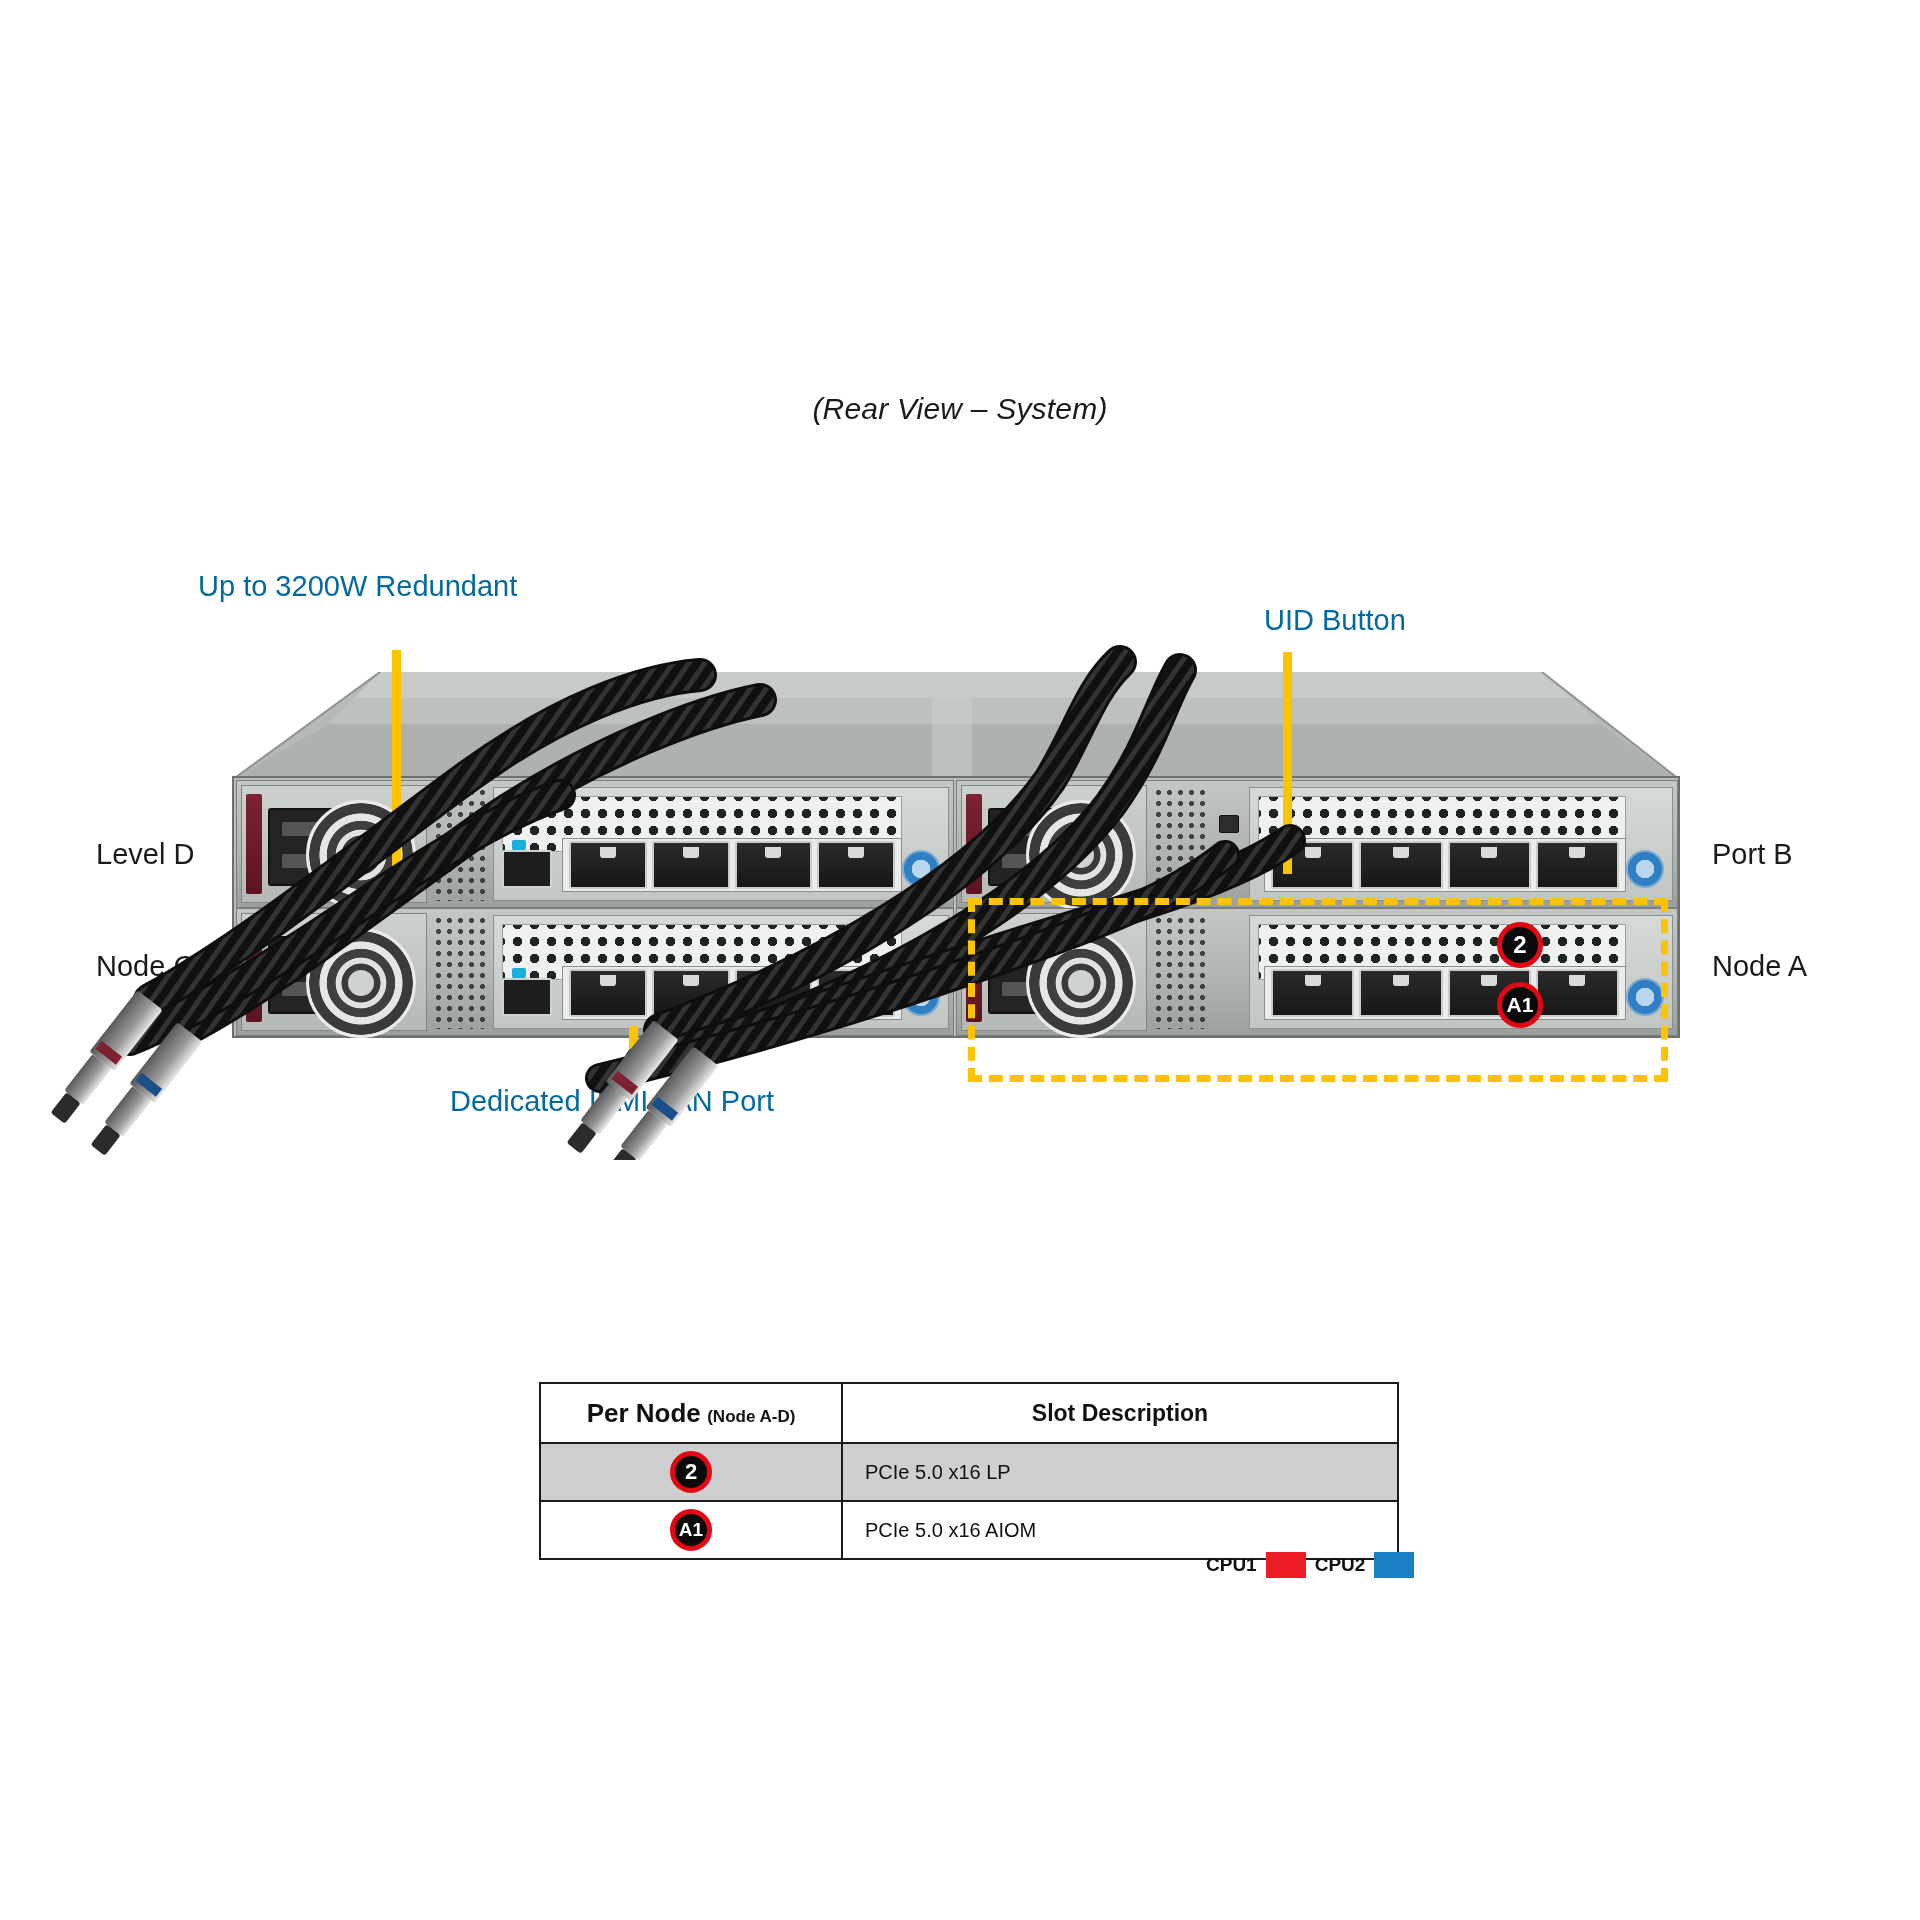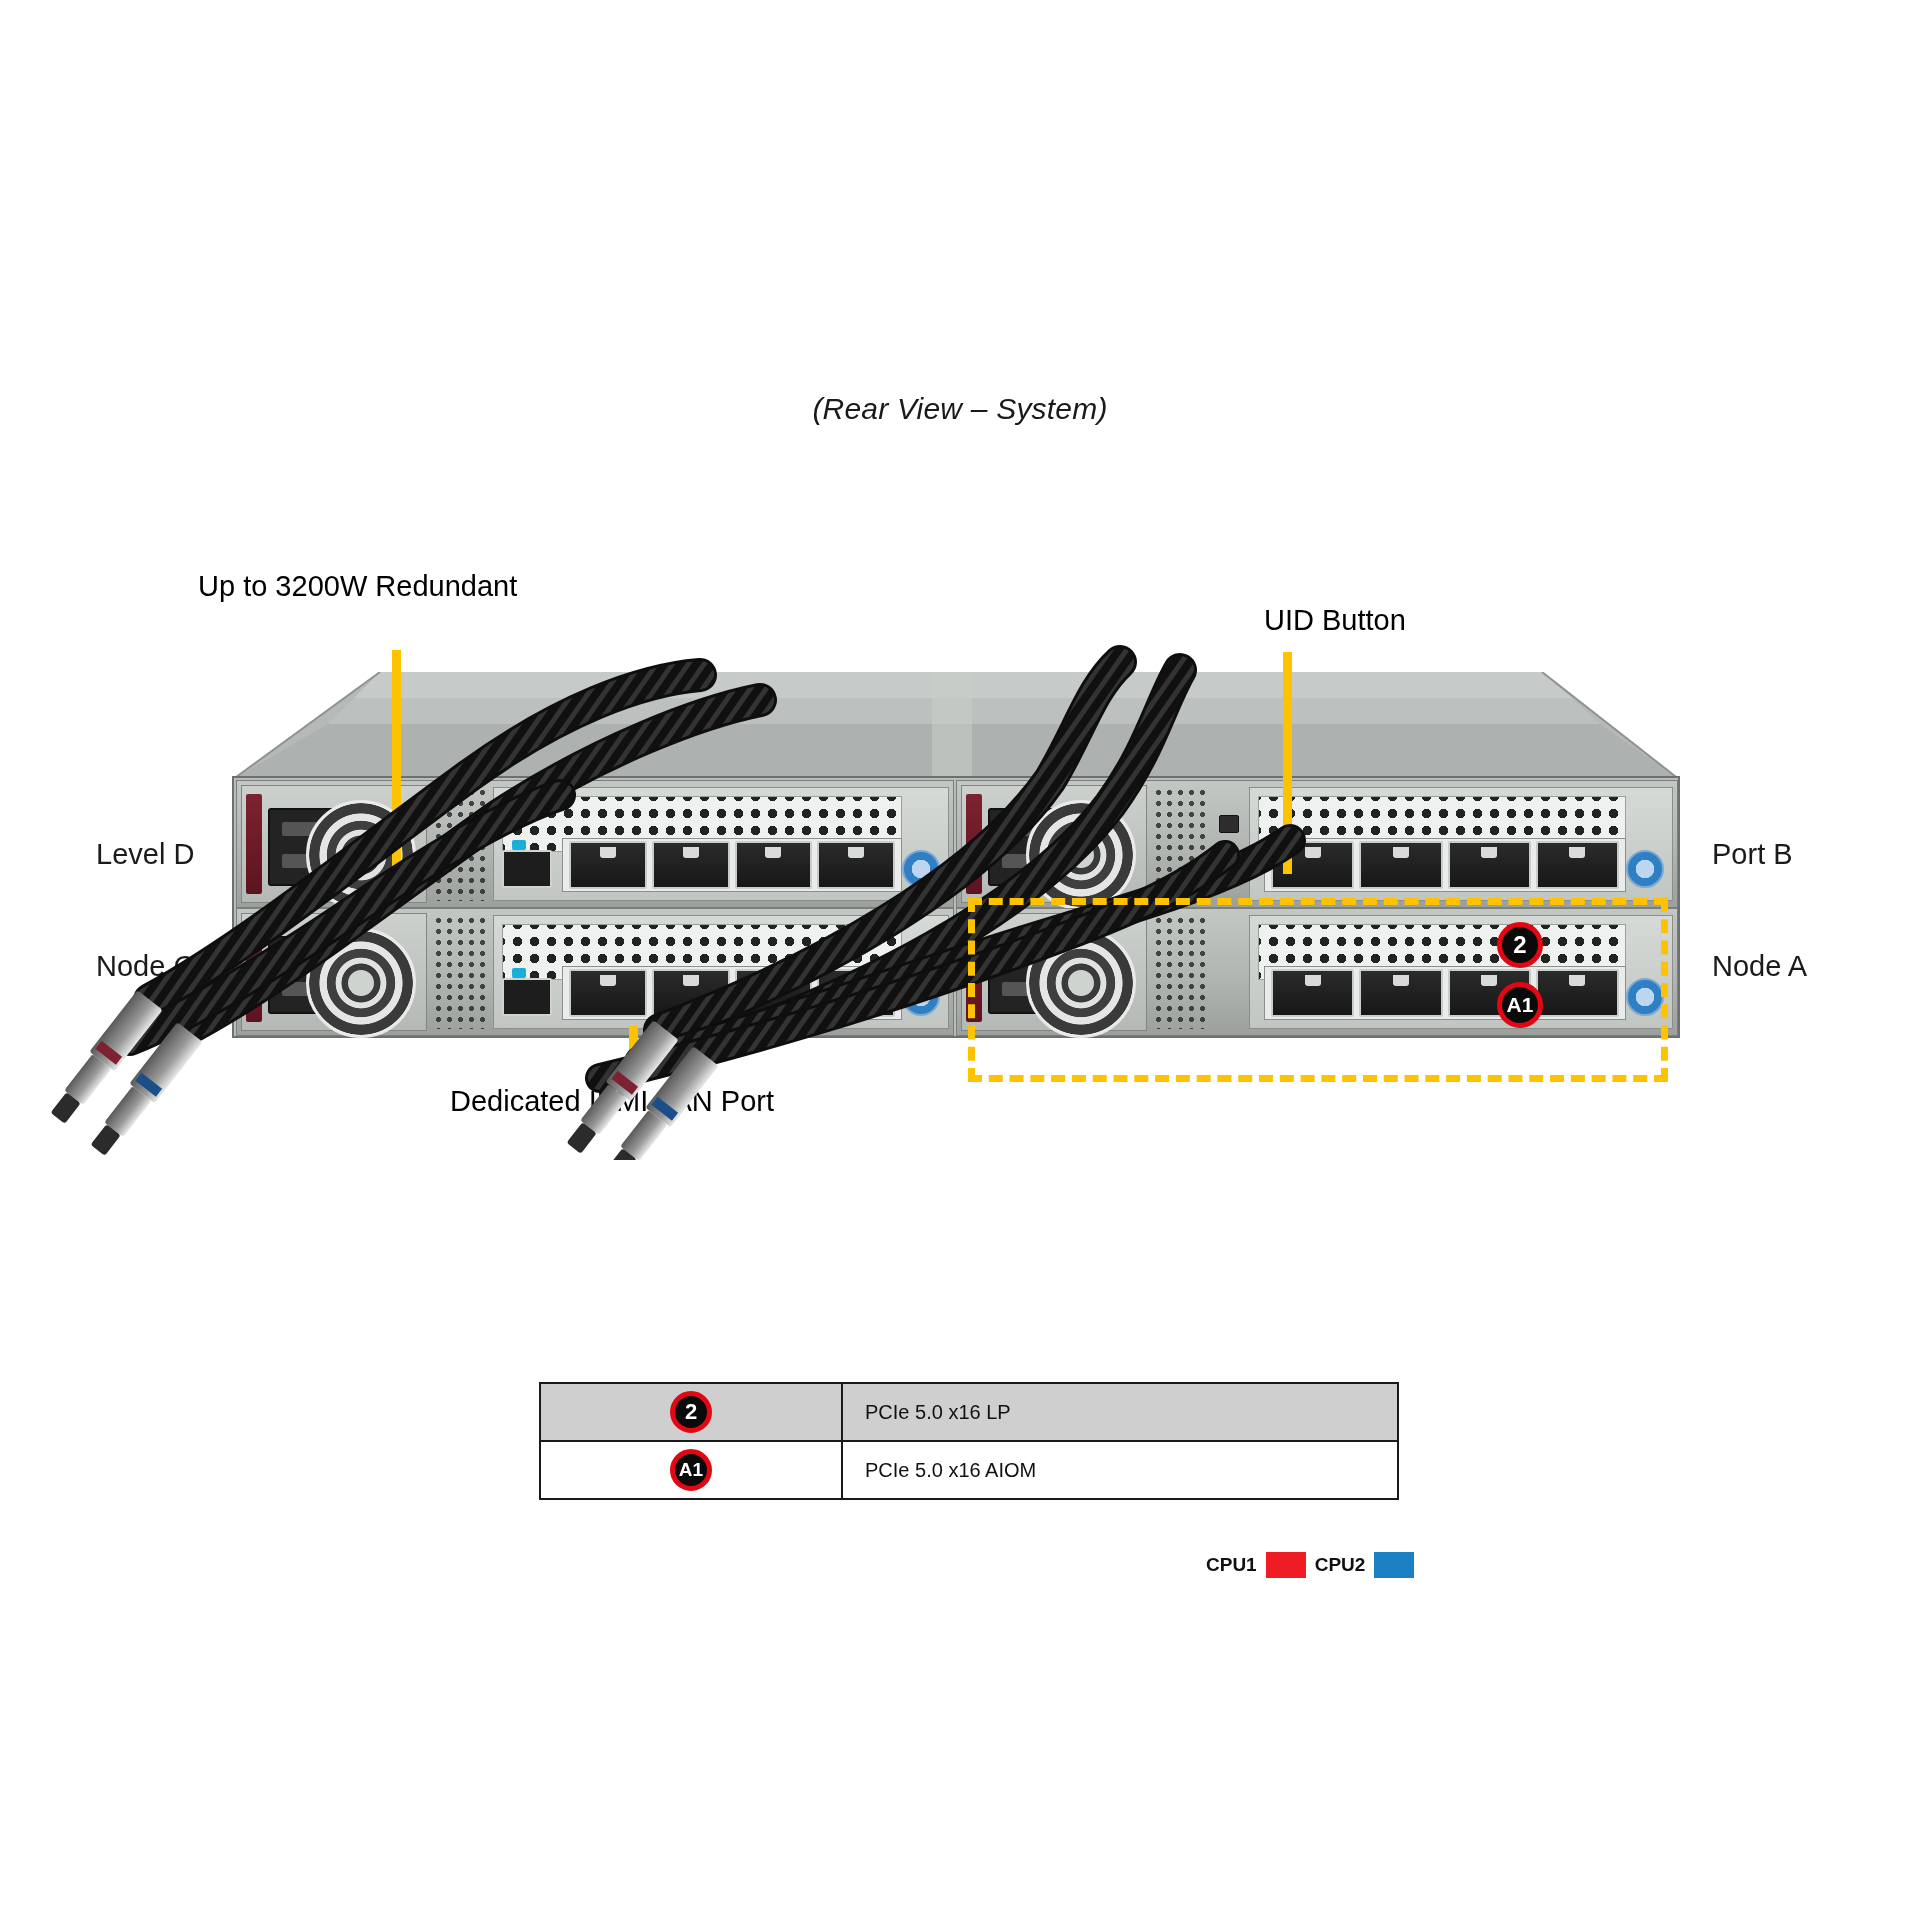--- a/index.html
+++ b/index.html
@@ -6,21 +6,21 @@
   body{width:1920px;height:1920px;position:relative;overflow:hidden;
        font-family:"Liberation Sans",sans-serif;color:#111;}
 
   .abs{position:absolute;}
 
   
   #title{left:0;top:392px;width:1920px;text-align:center;
          font-style:italic;font-size:30px;color:#1a1a1a;letter-spacing:.2px;}
 
   
-  .callout{font-size:29px;color:#000000;line-height:1.30;white-space:nowrap;}
+  .callout{font-size:29px;color:#0369a1;line-height:1.30;white-space:nowrap;}
   #co-psu{left:168px;top:568px;text-align:center;}
   #co-psu div:first-child{padding-left:30px;}
   #co-uid{left:1264px;top:602px;}
   #co-ipmi{left:450px;top:1083px;}
 
   .nodelbl{font-size:29px;color:#1a1a1a;white-space:nowrap;}
   #lbl-d{left:96px;top:838px;}
   #lbl-c{left:96px;top:950px;}
   #lbl-b{left:1712px;top:838px;}
   #lbl-a{left:1712px;top:950px;}
@@ -320,20 +320,27 @@
 <div class="abs callout" id="co-uid">UID Button</div>
 <div class="abs callout" id="co-ipmi">Dedicated IPMI LAN Port</div>
 
 <div class="abs nodelbl" id="lbl-d">Level D</div>
 <div class="abs nodelbl" id="lbl-c">Node C</div>
 <div class="abs nodelbl" id="lbl-b">Port B</div>
 <div class="abs nodelbl" id="lbl-a">Node A</div>
 
 <table class="abs" id="tbl">
   <tbody>
+      <tr>
+    <th class="hcell" style="width:300px;">
+      <span class="big">Per Node</span>
+      <span class="small">(Node A-D)</span>
+    </th>
+    <th class="hcell">Slot Description</th>
+  </tr>
   <tr class="rowshade">
     <td class="cbadge">
       <span class="tb" id="tb-2">2</span>
     </td>
     <td class="cdesc">PCIe 5.0 x16 LP</td>
   </tr>
   <tr>
     <td class="cbadge">
       <span class="tb" id="tb-a1">A1</span>
     </td>

